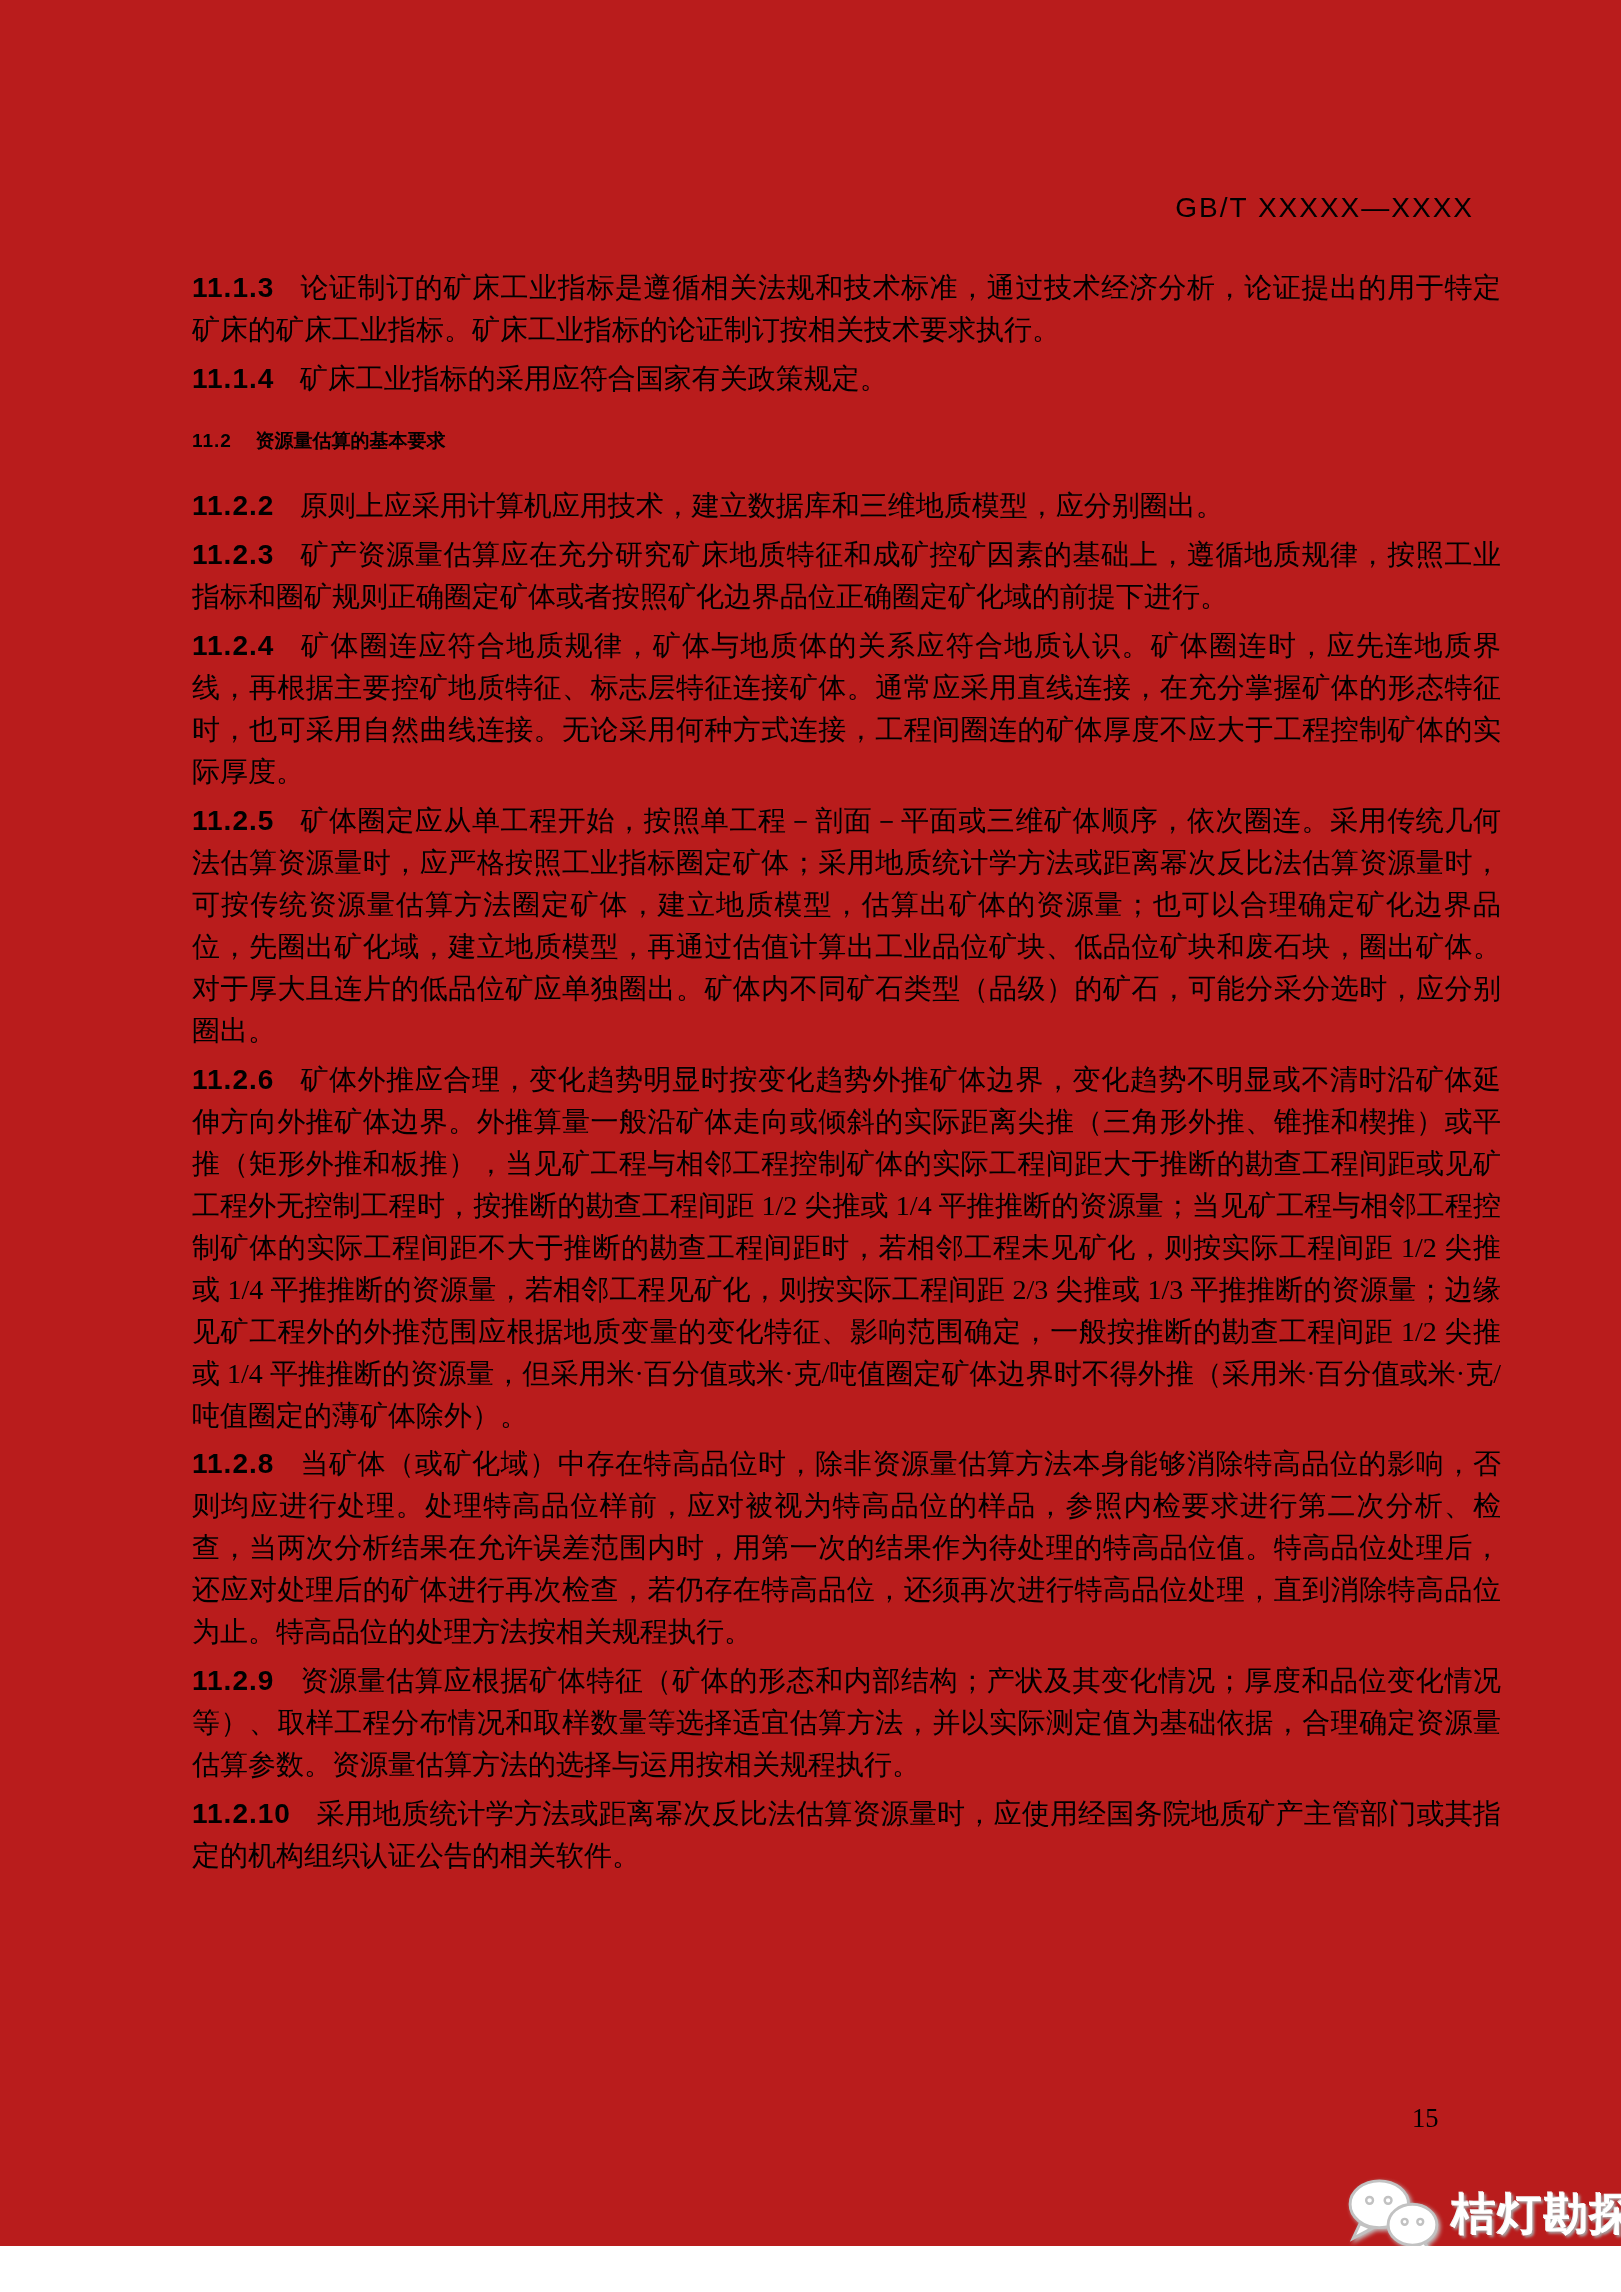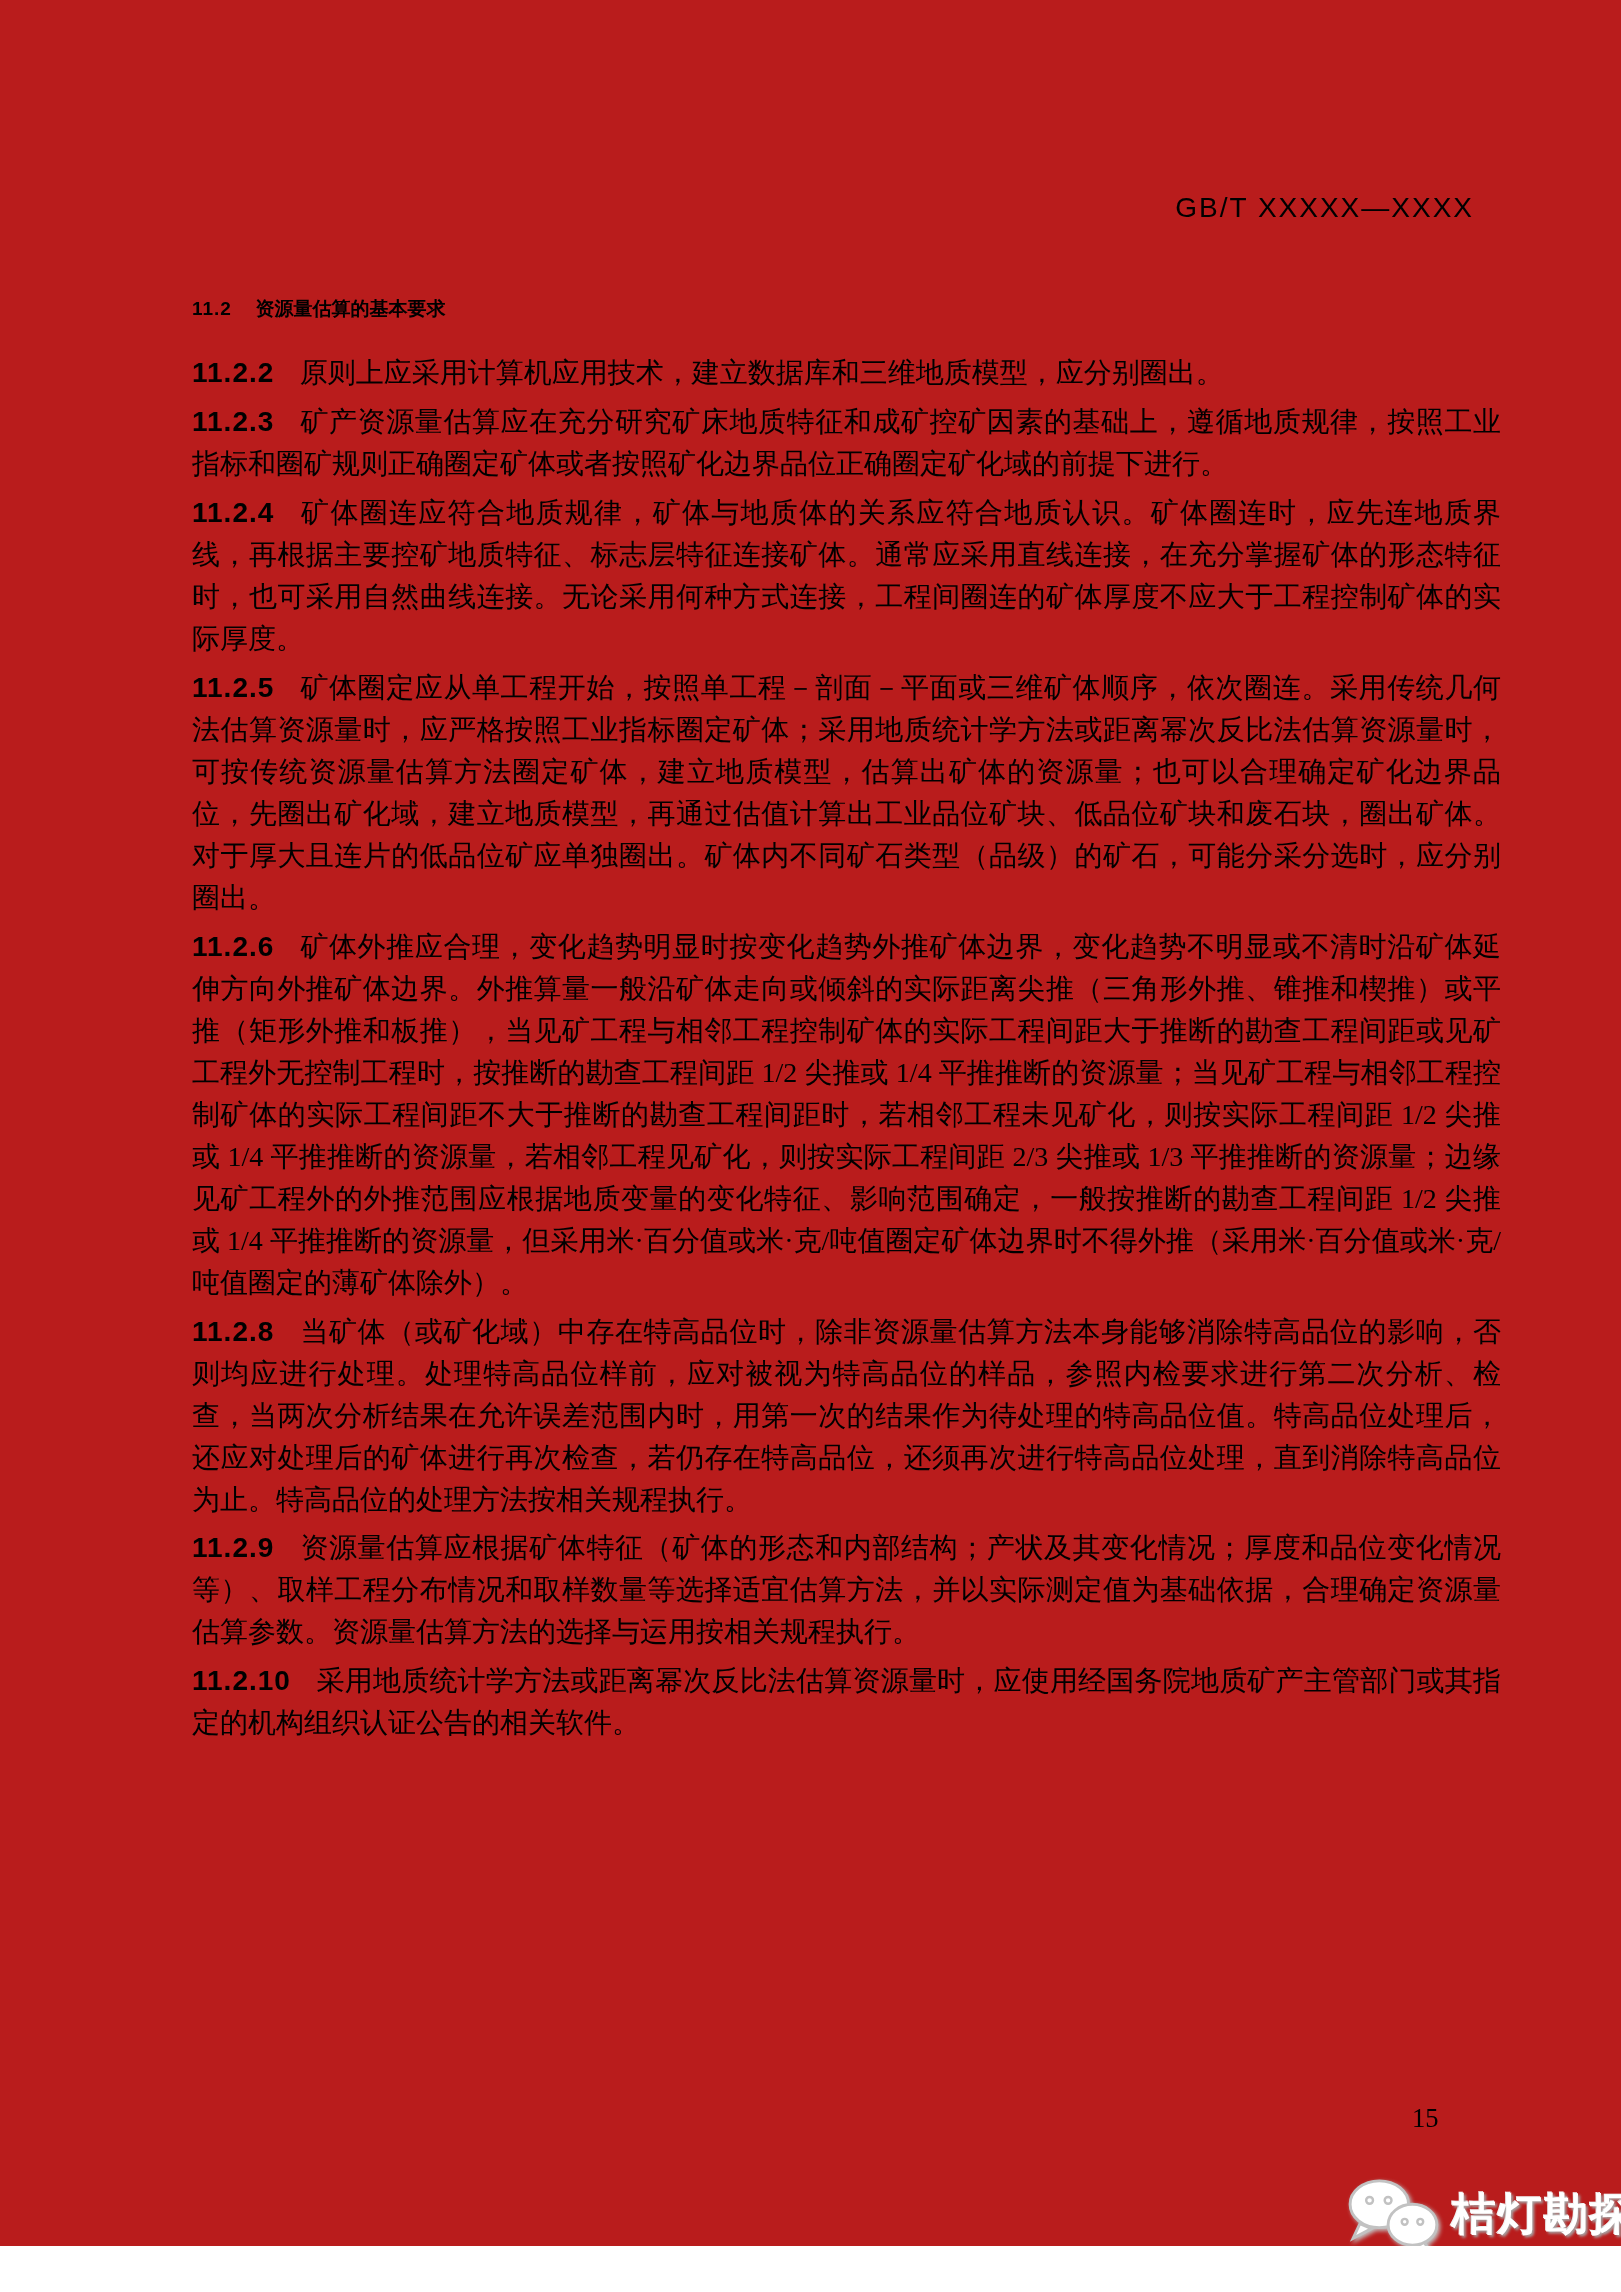--- a/index.html
+++ b/index.html
@@ -66,21 +66,23 @@
 </style>
 </head>
 <body>
 
 <div class="page">
 
   <div class="running-head">GB/T XXXXX—XXXX</div>
 
   <main class="content">
 
+    <p class="clause"><span class="num">11.1.3</span><span class="txt">论证制订的矿床工业指标是遵循相关法规和技术标准，通过技术经济分析，论证提出的用于特定矿床的矿床工业指标。矿床工业指标的论证制订按相关技术要求执行。</span></p>
 
+    <p class="clause"><span class="num">11.1.4</span><span class="txt">矿床工业指标的采用应符合国家有关政策规定。</span></p>
 
     <h2 class="section-heading"><span class="num">11.2</span><span class="txt">资源量估算的基本要求</span></h2>
 
 
     <p class="clause"><span class="num">11.2.2</span><span class="txt">原则上应采用计算机应用技术，建立数据库和三维地质模型，应分别圈出。</span></p>
 
     <p class="clause"><span class="num">11.2.3</span><span class="txt">矿产资源量估算应在充分研究矿床地质特征和成矿控矿因素的基础上，遵循地质规律，按照工业指标和圈矿规则正确圈定矿体或者按照矿化边界品位正确圈定矿化域的前提下进行。</span></p>
 
     <p class="clause"><span class="num">11.2.4</span><span class="txt">矿体圈连应符合地质规律，矿体与地质体的关系应符合地质认识。矿体圈连时，应先连地质界线，再根据主要控矿地质特征、标志层特征连接矿体。通常应采用直线连接，在充分掌握矿体的形态特征时，也可采用自然曲线连接。无论采用何种方式连接，工程间圈连的矿体厚度不应大于工程控制矿体的实际厚度。</span></p>
 

